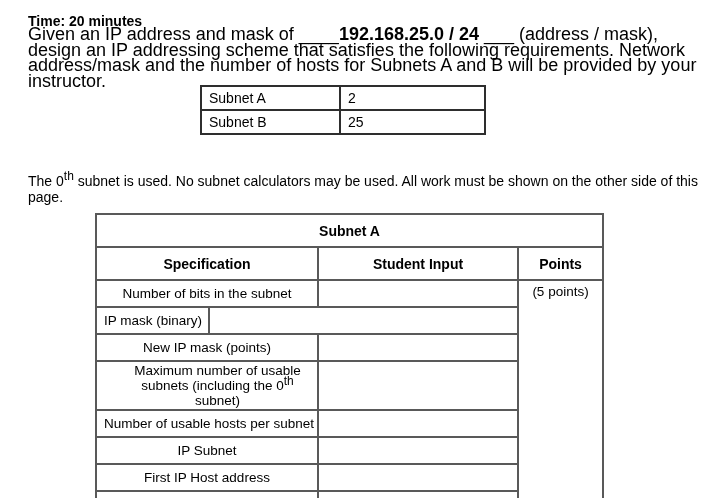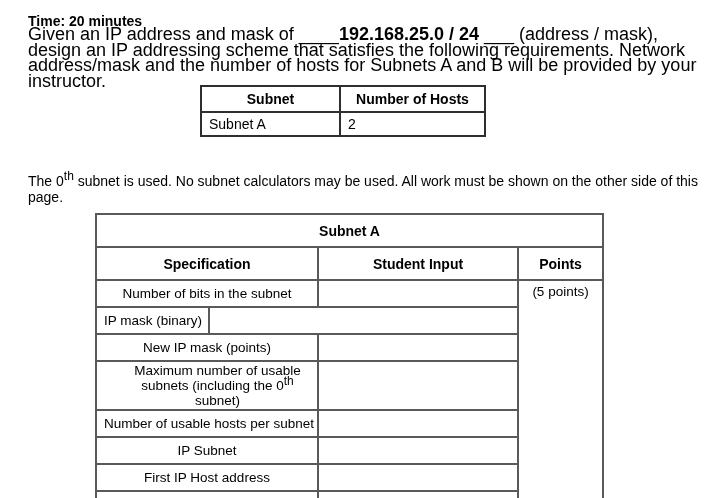--- a/index.html
+++ b/index.html
@@ -121,26 +121,26 @@
 
 <div class="abs" id="intro"><span>Given an IP address and mask of ____</span><span class="bold">192.168.25.0 / 24</span><span> ___ (address / mask), design an IP addressing scheme that satisfies the following requirements. Network address/mask and the number of hosts for Subnets A and B will be provided by your instructor.</span></div>
 
 <table class="abs" id="hosts-table">
   <colgroup>
     <col style="width:139px">
     <col style="width:145px">
   </colgroup>
   <tbody>
     <tr>
-      <th>Subnet</th>
-      <th>Number of Hosts</th>
-    </tr>
-    <tr>
       <td>Subnet A</td>
       <td class="host-count">2</td>
+    </tr>
+    <tr>
+      <td>Subnet B</td>
+      <td class="host-count">25</td>
     </tr>
   </tbody>
 </table>
 
 <div class="abs" id="note"><span>The 0</span><sup>th</sup><span> subnet is used. No subnet calculators may be used. All work must be shown on the other side of this page.</span></div>
 
 <table class="abs" id="subnet-table">
   <colgroup>
     <col style="width:113px">
     <col style="width:109px">

